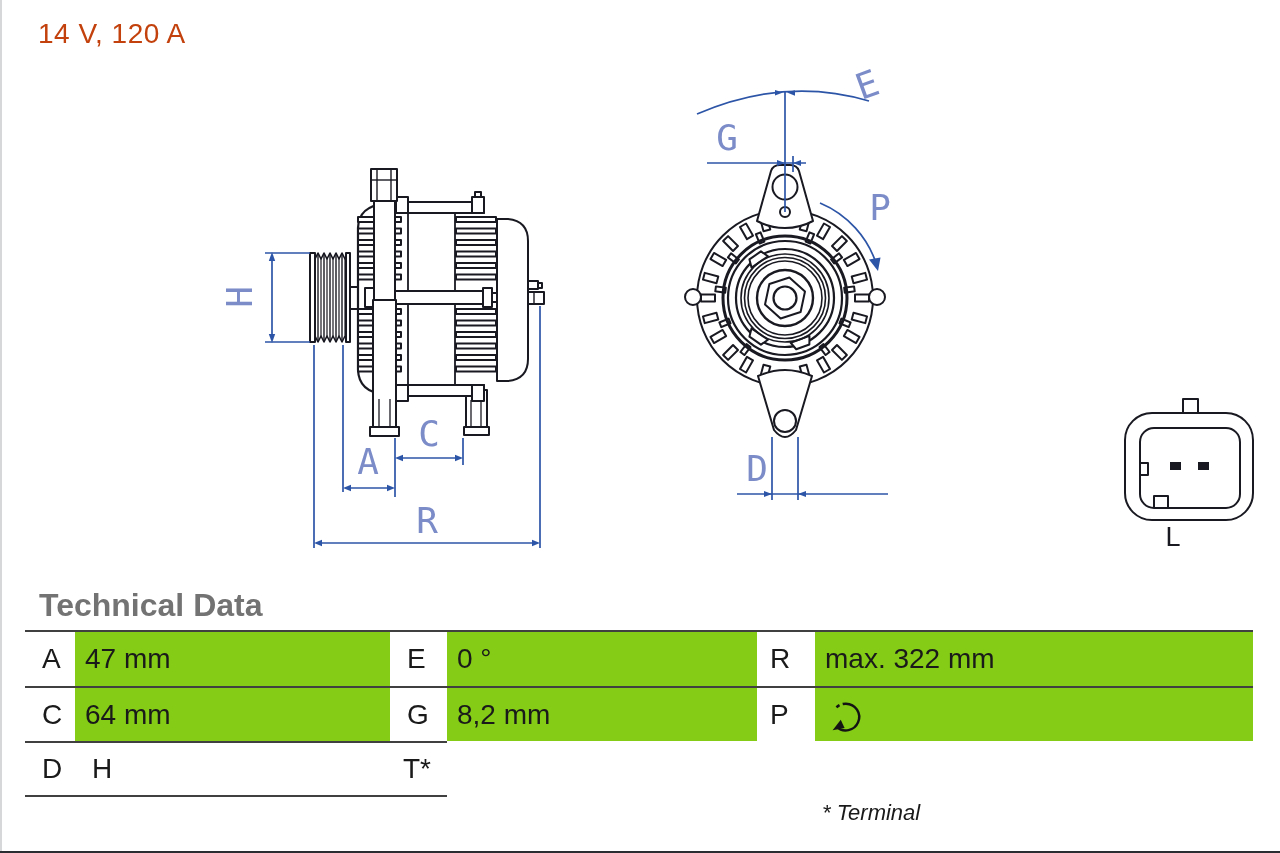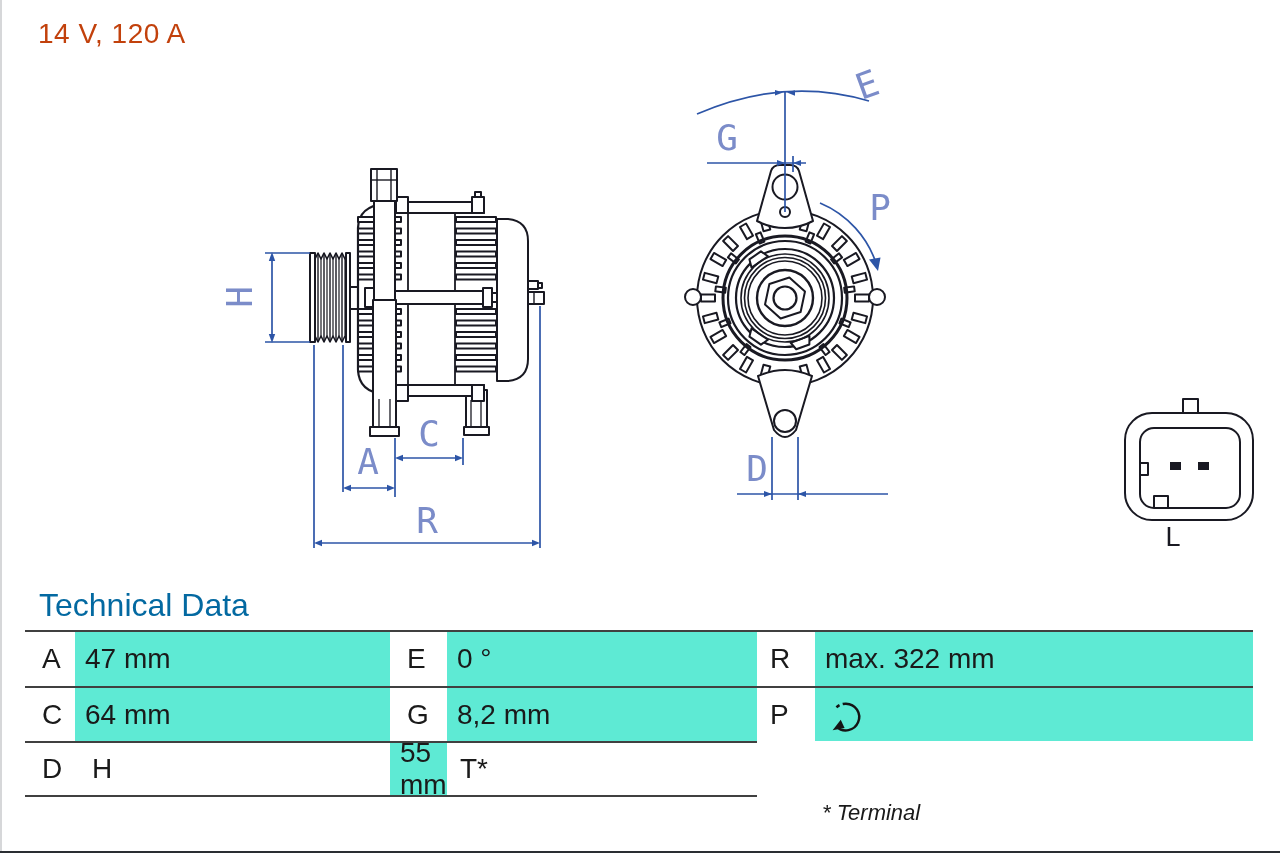--- a/index.html
+++ b/index.html
@@ -1,33 +1,33 @@
 <!DOCTYPE html>
 <html><head>
 <meta charset="utf-8">
 <style>
   html,body{margin:0;padding:0;background:#ffffff;}
   body{width:1280px;height:853px;position:relative;overflow:hidden;
        font-family:"Liberation Sans",sans-serif;color:#1a1a1a;}
   .edge-left{position:absolute;left:0;top:0;width:2px;height:853px;background:#d6d7d9;}
   .edge-bottom{position:absolute;left:0;bottom:0;width:1280px;height:2px;background:#2a2e33;}
   .title{position:absolute;left:38px;top:18px;font-size:28px;letter-spacing:.5px;color:#c2410c;}
-  .section-heading{position:absolute;left:39px;top:587px;font-size:32px;font-weight:normal;color:#0369a1;}
+  .section-heading{position:absolute;left:39px;top:587px;font-size:32px;font-weight:bold;color:#737373;}
   .drawing-svg{position:absolute;left:0;top:0;width:1280px;height:853px;}
 
   
   .spec-table{position:absolute;left:25px;top:630px;width:1228px;
     display:grid;grid-template-columns:50px 315px 57px 310px 58px 438px;
     grid-template-rows:repeat(3,55.7px);}
   .spec-table .cell{border-top:2px solid #404040;display:flex;align-items:center;
     font-size:28px;color:#1a1a1a;box-sizing:border-box;overflow:hidden;}
   .spec-table .cell.last{border-bottom:2px solid #404040;}
   .cell.key{background:#ffffff;padding-left:17px;}
   .cell.key3{padding-left:13px;}
-  .cell.val{background:#5eead4;padding-left:10px;}
+  .cell.val{background:#84cc16;padding-left:10px;}
   .footnote{position:absolute;left:822px;top:800px;font-size:22px;color:#1a1a1a;font-style:italic;}
 
   
   .blk{fill:#ffffff;stroke:#191922;stroke-width:2;stroke-linejoin:round;}
   .bl{stroke:#191922;fill:none;stroke-linejoin:round;}
   .blu{stroke:#2d55a7;stroke-width:1.7;fill:none;}
   .bluf{fill:#2d55a7;stroke:none;}
   .dim{fill:#7b8cc9;font-family:"DejaVu Sans Mono",monospace;font-size:36px;text-anchor:middle;}
   .plug-lbl{fill:#191922;font-family:"Liberation Sans",sans-serif;font-size:27px;text-anchor:middle;}
   .picon{display:block;margin-top:4px;}
@@ -279,17 +279,16 @@
   <div class="cell val">
     <svg class="picon" width="42" height="42" viewBox="0 0 44 44">
       <path d="M22,8 A14,14 0 1 1 12,32" fill="none" stroke="#141414" stroke-width="2.6"></path>
       <path d="M12,12 A14,14 0 0 1 22,8" fill="none" stroke="#141414" stroke-width="2.6" stroke-dasharray="4 3.5"></path>
       <polygon points="8,36 16.5,25 20.5,33.5" fill="#141414"></polygon>
     </svg>
   </div>
 
   <div class="cell key last">D</div>
   <div class="cell key last">H</div>
-  <div class="cell val last">55 mm</div>
   <div class="cell key key3 last">T*</div>
 </div>
 
 <div class="footnote">* Terminal</div>
 
 </body></html>

